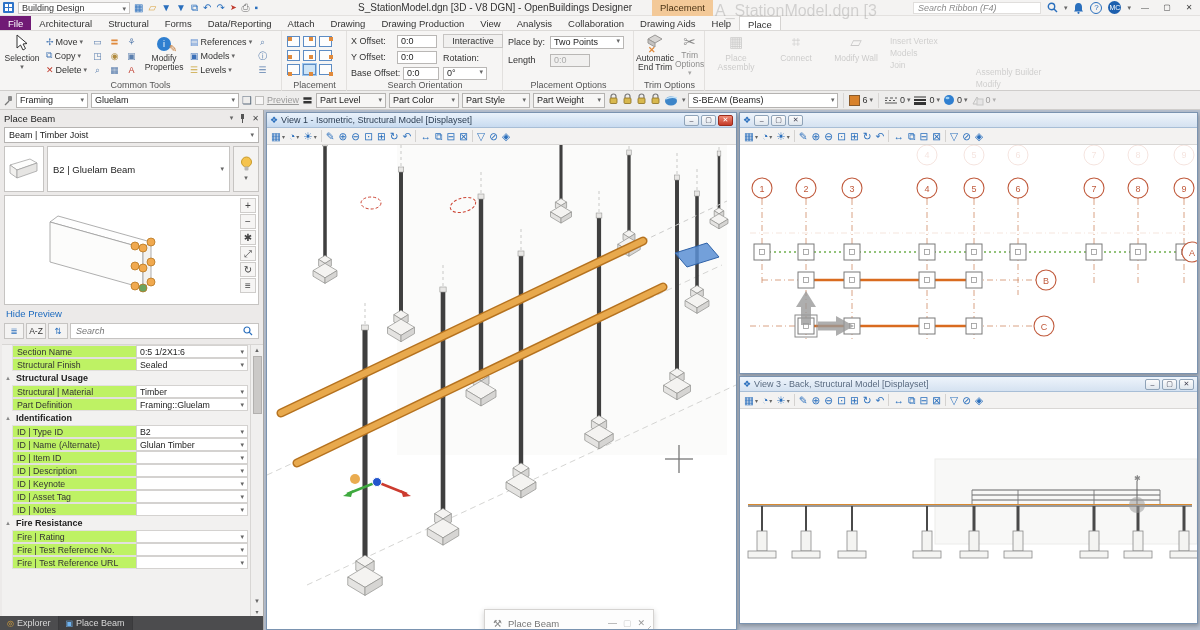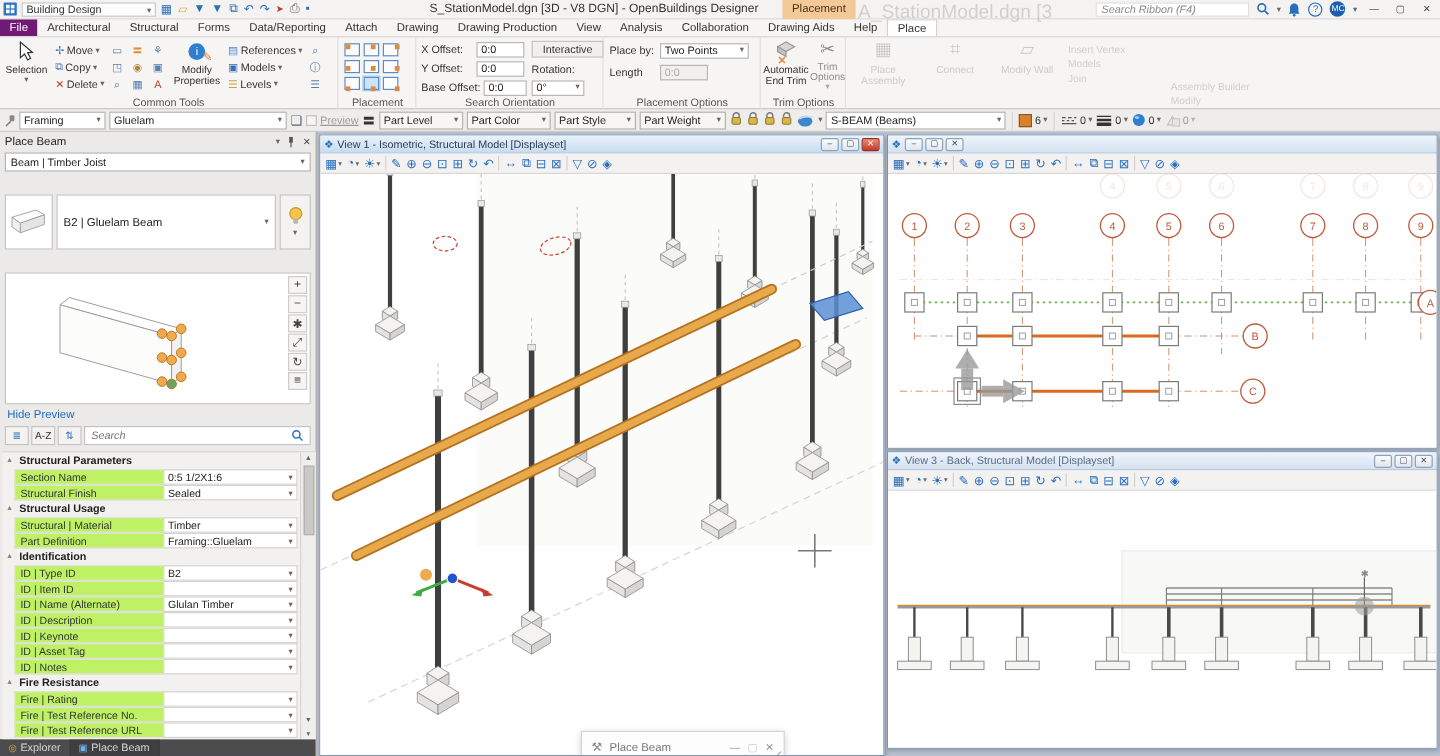--- a/index.html
+++ b/index.html
@@ -84,21 +84,21 @@
   .numcmb { display:flex; align-items:center; gap:2px; font-size:9px; color:#333; }
   .attrsep { width:1px; height:15px; background:#d8d6d4; margin:0 2px; }
 
   
   .dock { position:absolute; left:0; top:110px; width:264px; height:520px; background:#eceae9;
           border-right:1px solid #a9a7a5; display:flex; flex-direction:column; z-index:30; }
   .dock-head { height:16px; display:flex; align-items:center; padding:0 4px; font-size:9.5px; color:#222; }
   .dock-head .sp { margin-left:auto; display:flex; gap:6px; color:#444; font-size:8px; align-items:center;}
   .combo-lg { margin:1px 4px 3px; height:16px; background:#fff; border:1px solid #b5b3b1;
               display:flex; align-items:center; padding:0 4px; font-size:9px; color:#222; }
-  .typerow { margin:16px 4px; height:46px; display:flex; gap:3px; }
+  .typerow { margin:0 4px; height:46px; display:flex; gap:3px; }
   .thumb { width:40px; height:46px; background:#fff; border:1px solid #c6c4c2; display:flex;
            align-items:center; justify-content:center; }
   .typemain { flex:1; background:#fff; border:1px solid #c6c4c2; display:flex; align-items:center;
               padding:0 5px; font-size:9.5px; color:#222; }
   .bulbbtn { width:26px; background:#f4f3f2; border:1px solid #c6c4c2; display:flex; flex-direction:column;
              align-items:center; justify-content:center; gap:2px; }
   .preview { margin:3px 4px 0; height:110px; background:#fff; border:1px solid #c6c4c2; position:relative; }
   .pv-tools { position:absolute; right:2px; top:2px; display:flex; flex-direction:column; gap:1px; }
   .pv-btn { width:16px; height:15px; background:#f6f5f4; border:1px solid #cfcdcb; display:flex;
             align-items:center; justify-content:center; font-size:10px; color:#444; }
@@ -614,24 +614,20 @@
     <div class="sinput">
       <input placeholder="Search" style="">
       <svg width="10" height="10" viewBox="0 0 10 10">
         <circle cx="4" cy="4" r="3" fill="none" stroke="#2a6fbd" stroke-width="1.2"></circle>
           <line x1="6.2" y1="6.2" x2="9" y2="9" stroke="#2a6fbd" stroke-width="1.2"></line>
         </svg>
     </div>
   </div>
   <div class="params" id="params">
 
-  <div class="grphead">
-        <span class="tri">▲</span>
-        <span>Structural Parameters</span>
-      </div>
       <div class="prow">
         <div class="plabel">Section Name</div>
         <div class="pval">
           <span>0:5 1/2X1:6</span>
           <span class="caret">▾</span>
         </div>
       </div>
       <div class="prow">
         <div class="plabel">Structural Finish</div>
         <div class="pval">
@@ -662,30 +658,30 @@
         <span>Identification</span>
       </div>
       <div class="prow">
         <div class="plabel">ID | Type ID</div>
         <div class="pval">
           <span>B2</span>
           <span class="caret">▾</span>
         </div>
       </div>
       <div class="prow">
+        <div class="plabel">ID | Name (Alternate)</div>
+        <div class="pval">
+          <span>Glulan Timber</span>
+          <span class="caret">▾</span>
+        </div>
+      </div>
+      <div class="prow">
         <div class="plabel">ID | Item ID</div>
         <div class="pval">
           <span></span>
-          <span class="caret">▾</span>
-        </div>
-      </div>
-      <div class="prow">
-        <div class="plabel">ID | Name (Alternate)</div>
-        <div class="pval">
-          <span>Glulan Timber</span>
           <span class="caret">▾</span>
         </div>
       </div>
       <div class="prow">
         <div class="plabel">ID | Description</div>
         <div class="pval">
           <span></span>
           <span class="caret">▾</span>
         </div>
       </div>

